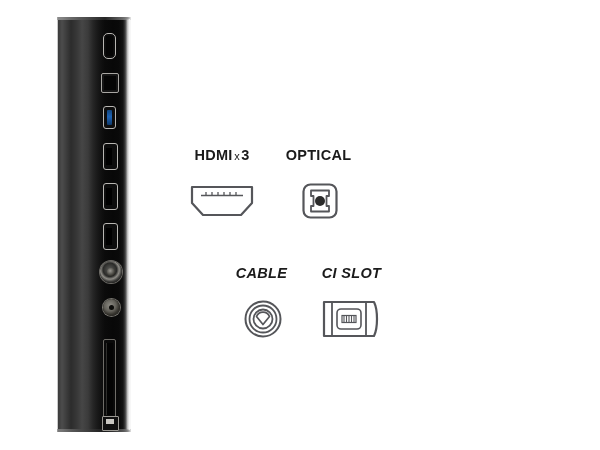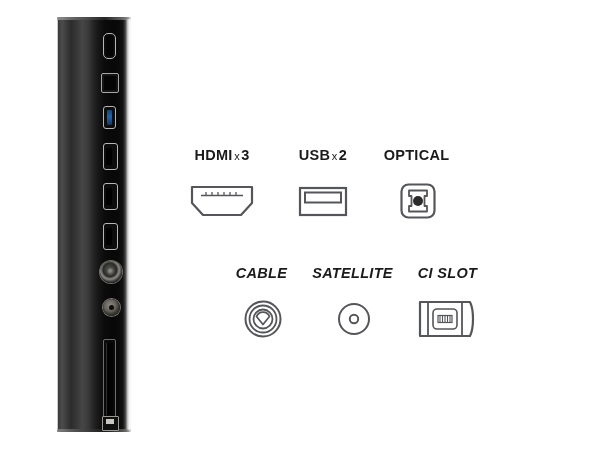--- a/index.html
+++ b/index.html
@@ -272,29 +272,20 @@
             <line x1="17" y1="11" x2="17" y2="14.5" stroke="#55565a" stroke-width="1.3"></line>
             <line x1="23" y1="11" x2="23" y2="14.5" stroke="#55565a" stroke-width="1.3"></line>
             <line x1="29" y1="11" x2="29" y2="14.5" stroke="#55565a" stroke-width="1.3"></line>
             <line x1="35" y1="11" x2="35" y2="14.5" stroke="#55565a" stroke-width="1.3"></line>
             <line x1="41" y1="11" x2="41" y2="14.5" stroke="#55565a" stroke-width="1.3"></line>
             <line x1="47" y1="11" x2="47" y2="14.5" stroke="#55565a" stroke-width="1.3"></line>
           </svg>
         </div>
       </div>
 
-      <div class="item i-usb">
-        <div class="item-label"><span>USB</span><span class="mult">x</span><span>2</span></div>
-        <div class="icon-wrap">
-          <svg width="52" height="36" viewBox="0 0 52 36">
-            <rect x="3" y="5" width="46" height="27" fill="none" stroke="#55565a" stroke-width="2.2"></rect>
-            <rect x="8" y="9.5" width="36" height="10" fill="none" stroke="#55565a" stroke-width="2"></rect>
-          </svg>
-        </div>
-      </div>
 
 
       <div class="item i-optical">
         <div class="item-label"><span>OPTICAL</span><span class="mult"></span><span></span></div>
         <div class="icon-wrap">
           <svg width="38" height="38" viewBox="0 0 38 38">
             <rect x="2.5" y="2.5" width="33" height="33" rx="7" ry="7" fill="none" stroke="#55565a" stroke-width="2.2"></rect>
             <path d="M10 8.5 H28 V14 H25.5 V24 H28 V29.5 H10 V24 H12.5 V14 H10 Z" fill="none" stroke="#55565a" stroke-width="1.8" stroke-linejoin="round"></path>
             <circle cx="19" cy="19" r="5" fill="#2b2b2b"></circle>
           </svg>
@@ -310,29 +301,20 @@
         <div class="icon-wrap">
           <svg width="40" height="40" viewBox="0 0 40 40">
             <circle cx="20" cy="20" r="17.5" fill="none" stroke="#55565a" stroke-width="2"></circle>
             <circle cx="20" cy="20" r="13.5" fill="none" stroke="#55565a" stroke-width="1.8"></circle>
             <circle cx="20" cy="20" r="9.5" fill="none" stroke="#55565a" stroke-width="1.8"></circle>
             <path d="M13.5 17.5 A7 7 0 0 1 26.5 17.5 L20 25.5 Z" fill="none" stroke="#55565a" stroke-width="1.7" stroke-linejoin="round"></path>
           </svg>
         </div>
       </div>
 
-      <div class="item i-satellite">
-        <div class="item-label"><span>SATELLITE</span><span class="mult"></span><span></span></div>
-        <div class="icon-wrap">
-          <svg width="36" height="36" viewBox="0 0 36 36">
-            <circle cx="18" cy="18" r="15" fill="none" stroke="#55565a" stroke-width="2"></circle>
-            <circle cx="18" cy="18" r="4.2" fill="none" stroke="#55565a" stroke-width="2"></circle>
-          </svg>
-        </div>
-      </div>
 
       <div class="item i-cislot">
         <div class="item-label"><span>CI SLOT</span><span class="mult"></span><span></span></div>
         <div class="icon-wrap">
           <svg width="66" height="42" viewBox="0 0 66 42">
             <path d="M4 4 H54 C58 12 58 30 54 38 H4 Z" fill="none" stroke="#55565a" stroke-width="2.2" stroke-linejoin="round"></path>
             <line x1="12" y1="4" x2="12" y2="38" stroke="#55565a" stroke-width="1.8"></line>
             <line x1="46" y1="4" x2="46" y2="38" stroke="#55565a" stroke-width="1.8"></line>
             <rect x="17" y="11" width="24" height="20" rx="4" ry="4" fill="none" stroke="#55565a" stroke-width="1.6"></rect>
             <rect x="22" y="17.5" width="14" height="7" fill="none" stroke="#55565a" stroke-width="1.2"></rect>

